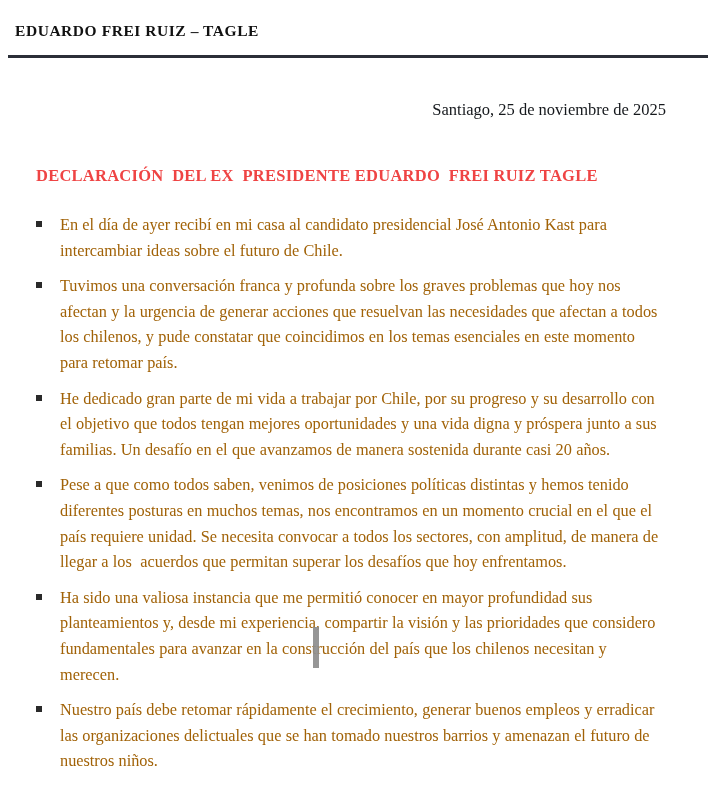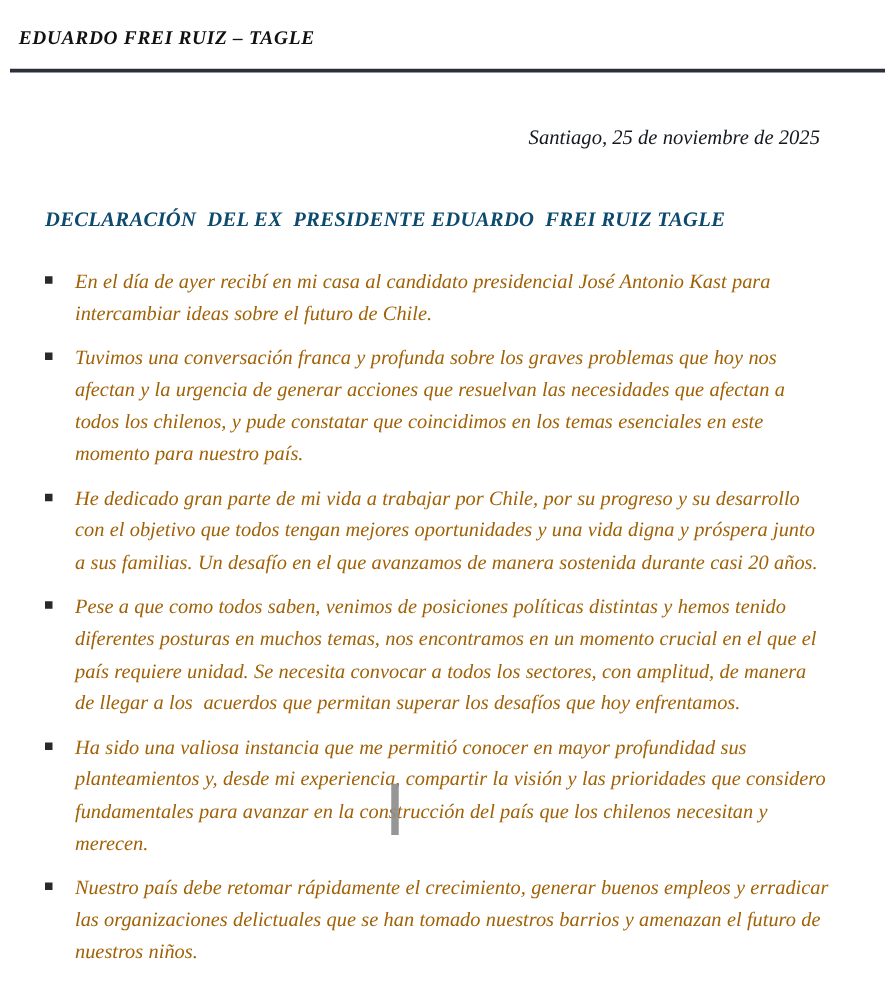--- a/index.html
+++ b/index.html
@@ -16,21 +16,20 @@
     font-family: "Liberation Serif", "DejaVu Serif", serif;
     color: #1a1a1a;
     -webkit-font-smoothing: antialiased;
   }
 
   .page {
     position: relative;
     width: 710px;
     height: 782px;
     background: #ffffff;
-    font-style: italic;
   }
 
   
   .letterhead {
     position: absolute;
     left: 15px;
     top: 22px;
     font-size: 15.5px;
     font-weight: bold;
     letter-spacing: 0.55px;
@@ -44,36 +43,36 @@
     top: 55px;
     width: 700px;
     height: 3px;
     background: #2b2f38;
     border: 0;
   }
 
   
   .date-line {
     position: absolute;
-    right: 54px;
+    right: 44px;
     top: 100px;
     font-size: 16.5px;
     color: #15181c;
     white-space: pre;
   }
 
   
   .doc-title {
     position: absolute;
     left: 36px;
     top: 166px;
     font-size: 16.5px;
     font-weight: bold;
     letter-spacing: 0.25px;
-    color: #0c4a6e;
+    color: #ef4444;
     white-space: pre;
   }
 
   
   .body-block {
     position: absolute;
     left: 36px;
     top: 212px;
     width: 628px;
   }
@@ -138,21 +137,21 @@
       <span class="bullet-marker">
           <i class="sq"></i>
         </span>
       <span class="bullet-text">En el día de ayer recibí en mi casa al candidato presidencial José Antonio Kast para intercambiar ideas sobre el futuro de Chile.</span>
     </div>
 
     <div class="bullet-item">
       <span class="bullet-marker">
           <i class="sq"></i>
         </span>
-      <span class="bullet-text">Tuvimos una conversación franca y profunda sobre los graves problemas que hoy nos afectan y la urgencia de generar acciones que resuelvan las necesidades que afectan a todos los chilenos, y pude constatar que coincidimos en los temas esenciales en este momento para nuestro país.</span>
+      <span class="bullet-text">Tuvimos una conversación franca y profunda sobre los graves problemas que hoy nos afectan y la urgencia de generar acciones que resuelvan las necesidades que afectan a todos los chilenos, y pude constatar que coincidimos en los temas esenciales en este momento para retomar país.</span>
     </div>
 
     <div class="bullet-item">
       <span class="bullet-marker">
           <i class="sq"></i>
         </span>
       <span class="bullet-text">He dedicado gran parte de mi vida a trabajar por Chile, por su progreso y su desarrollo con el objetivo que todos tengan mejores oportunidades y una vida digna y próspera junto a sus familias. Un desafío en el que avanzamos de manera sostenida durante casi 20 años.</span>
     </div>
 
     <div class="bullet-item">

